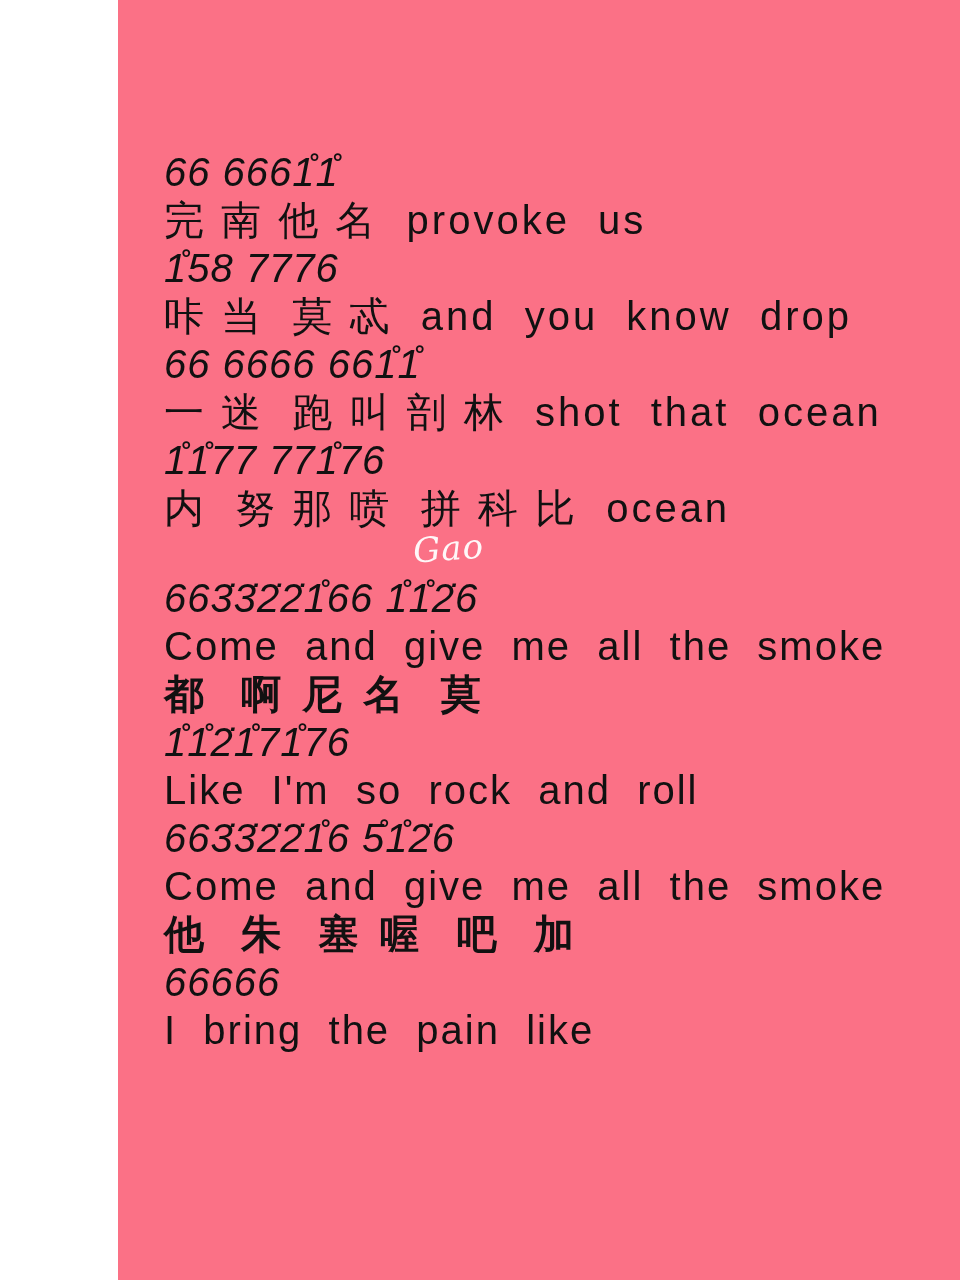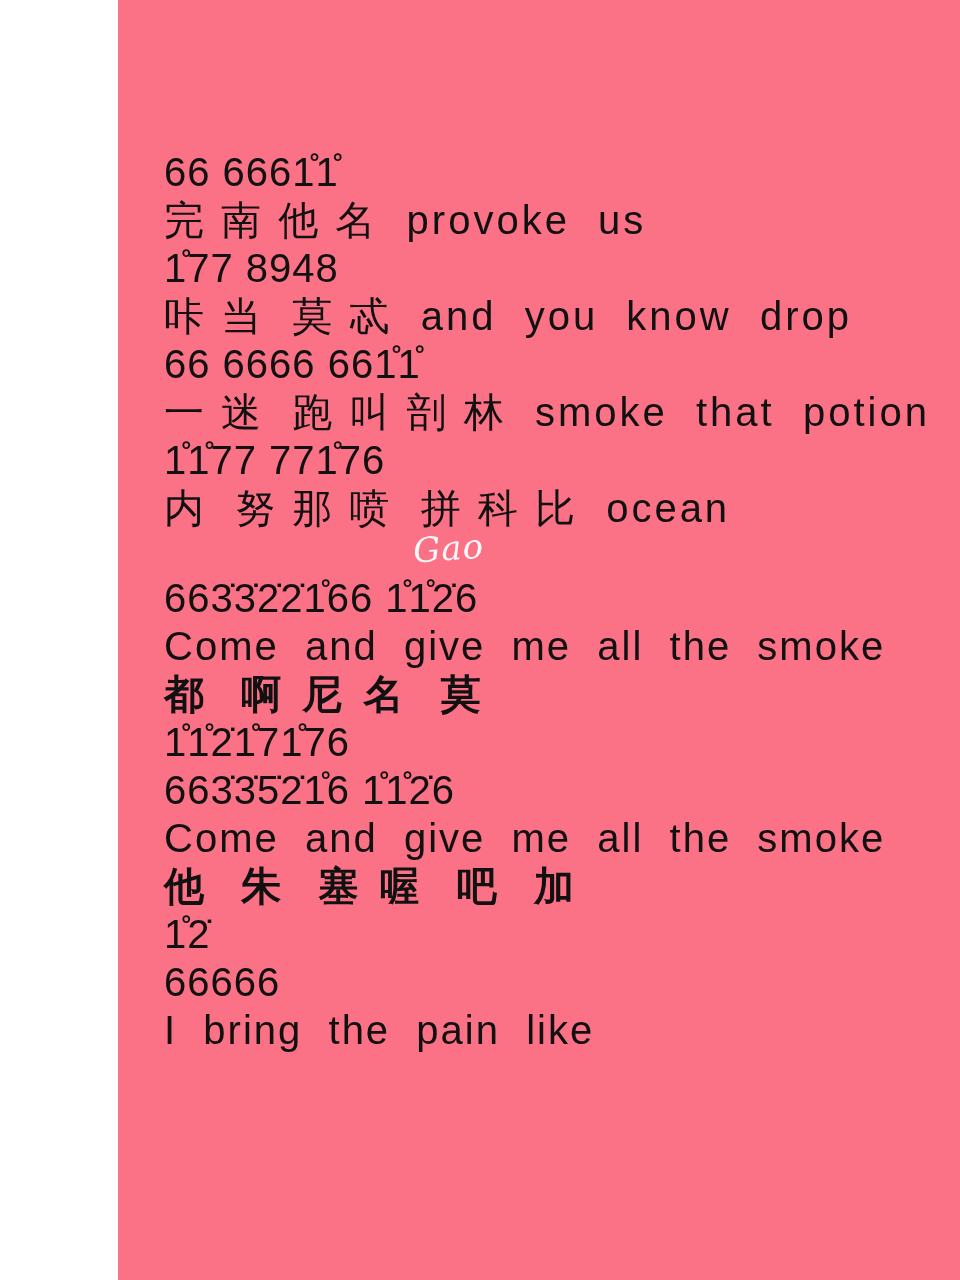--- a/index.html
+++ b/index.html
@@ -37,20 +37,21 @@
   .line {
     color: #111111;
     font-size: 40px;
     line-height: 48px;
     white-space: pre;
     letter-spacing: 0.5px;
   }
   .line.num {
     font-size: 40px;
     letter-spacing: 1px;
+    font-style: italic;
   }
   .line.cn {
     font-size: 40px;
     letter-spacing: 5px;
     font-weight: bold;
   }
   .line.en {
     font-size: 40px;
     letter-spacing: 2px;
   }
@@ -76,33 +77,33 @@
   }
 </style>
 </head>
 <body>
 
 <div id="page">
   <div id="card">
     <div id="lyrics">
         <div class="line num">66 6661̊1̊</div>
         <div class="line mix">完 南 他 名  provoke  us</div>
-        <div class="line num">1̊77 8948</div>
+        <div class="line num">1̊58 7776</div>
         <div class="line mix">咔 当  莫 忒  and  you  know  drop</div>
         <div class="line num">66 6666 661̊1̊</div>
-        <div class="line mix">一 迷  跑 叫 剖 林  smoke  that  potion</div>
+        <div class="line mix">一 迷  跑 叫 剖 林  shot  that  ocean</div>
         <div class="line num">1̊1̊77 771̊76</div>
         <div class="line mix">内  努 那 喷  拼 科 比  ocean</div>
         <div class="spacer"></div>
         <div class="line num">663̇3̇2̇2̇1̊66 1̊1̊2̇6</div>
         <div class="line en">Come  and  give  me  all  the  smoke</div>
         <div class="line cn">都  啊 尼 名  莫</div>
         <div class="line num">1̊1̊2̇1̊71̊76</div>
-        <div class="line num">663̇3̇5̇2̇1̊6 1̊1̊2̇6</div>
+        <div class="line en">Like  I'm  so  rock  and  roll</div>
+        <div class="line num">663̇3̇2̇2̇1̊6 5̊1̊2̇6</div>
         <div class="line en">Come  and  give  me  all  the  smoke</div>
         <div class="line cn">他  朱  塞 喔  吧  加</div>
-        <div class="line num">1̊2̇</div>
         <div class="line num">66666</div>
         <div class="line en">I  bring  the  pain  like</div>
       </div>
     <div id="watermark">Gao</div>
   </div>
 </div>
 
 </body></html>

